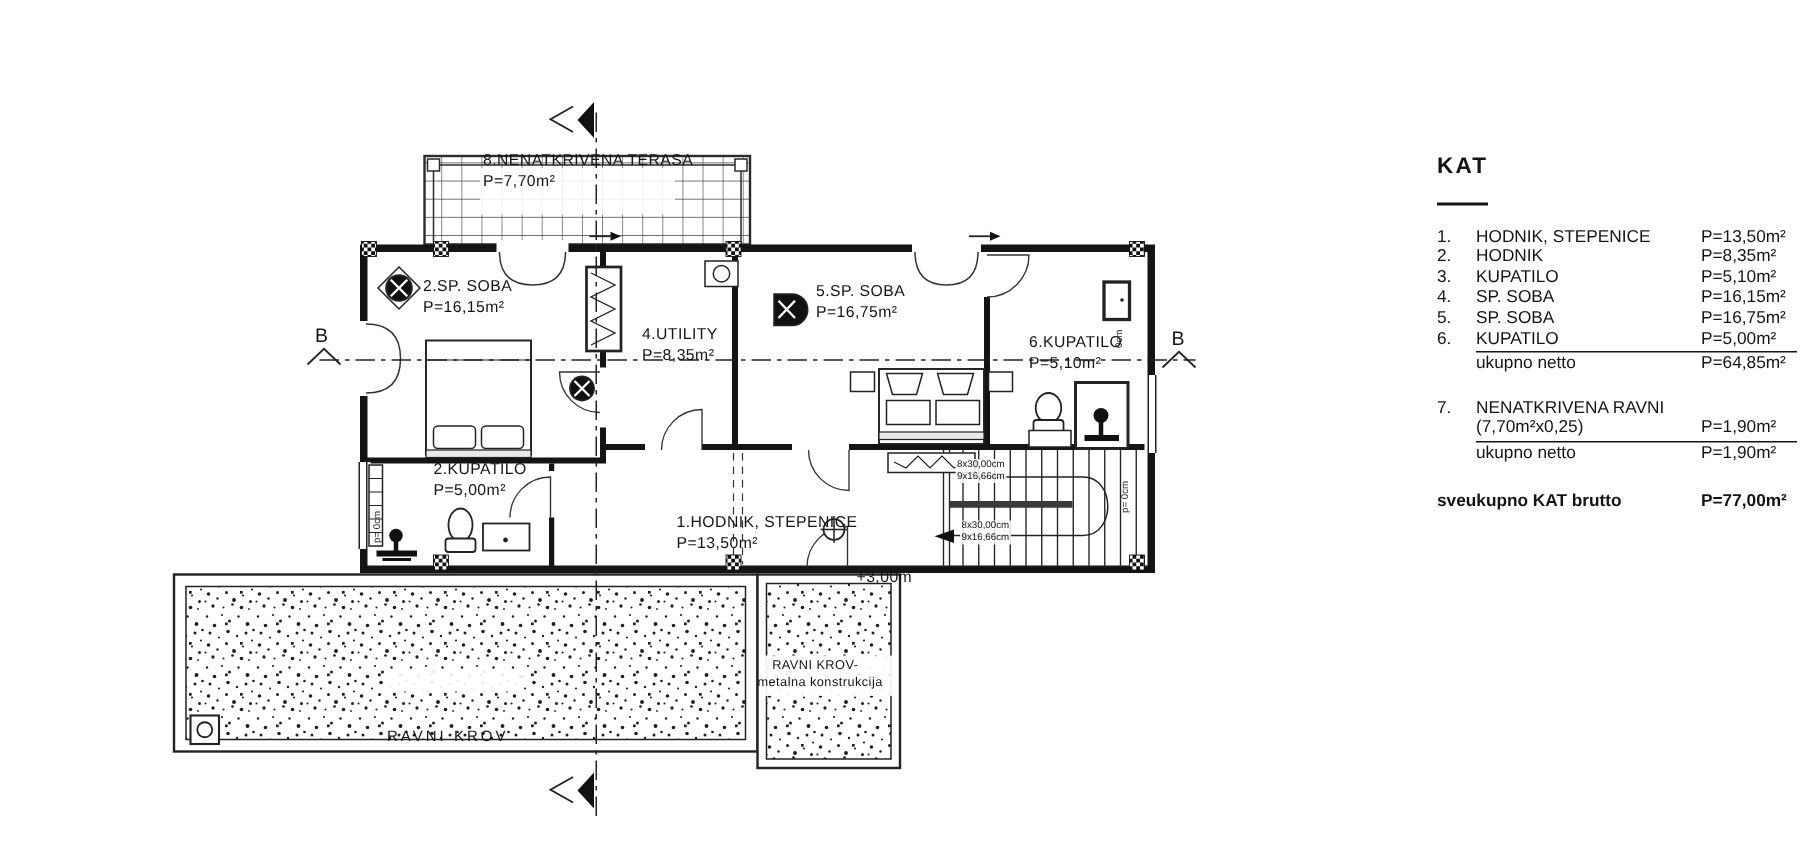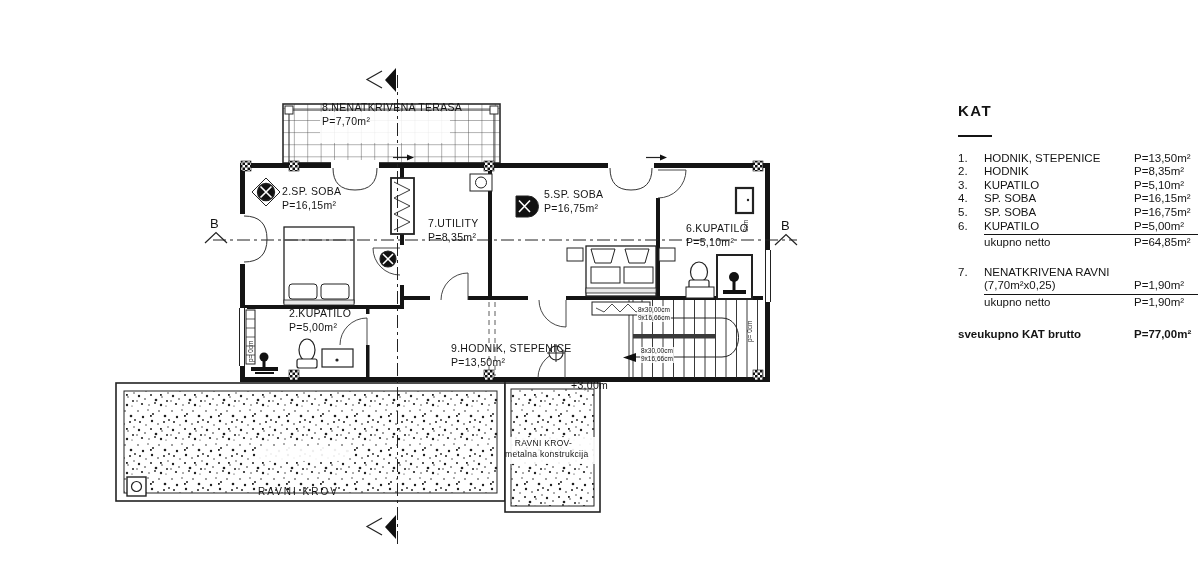--- a/index.html
+++ b/index.html
@@ -276,41 +276,41 @@
     <div>8.NENATKRIVENA TERASA</div>
     <div>P=7,70m²</div>
   </div>
 
   <div class="lbl" style="left:282px;top:184px;">
     <div>2.SP. SOBA</div>
     <div>P=16,15m²</div>
   </div>
 
   <div class="lbl" style="left:428px;top:216px;">
-    <div>7.UTILITY</div>
+    <div>4.UTILITY</div>
     <div>P=8,35m²</div>
   </div>
 
   <div class="lbl" style="left:544px;top:187px;">
     <div>5.SP. SOBA</div>
     <div>P=16,75m²</div>
   </div>
 
   <div class="lbl" style="left:686px;top:221px;">
     <div>6.KUPATILO</div>
     <div>P=5,10m²</div>
   </div>
 
   <div class="lbl" style="left:289px;top:306px;">
     <div>2.KUPATILO</div>
     <div>P=5,00m²</div>
   </div>
 
   <div class="lbl" style="left:451px;top:341px;">
-    <div>9.HODNIK, STEPENICE</div>
+    <div>1.HODNIK, STEPENICE</div>
     <div>P=13,50m²</div>
   </div>
 
   <div class="lbl" style="left:571px;top:342px;margin-top:36px;">+3,00m</div>
 
   <div class="lbl small bg" style="left:637px;top:306px;">
     <div>8x30,00cm</div>
     <div>9x16,66cm</div>
   </div>
   <div class="lbl small bg" style="left:640px;top:347px;">

